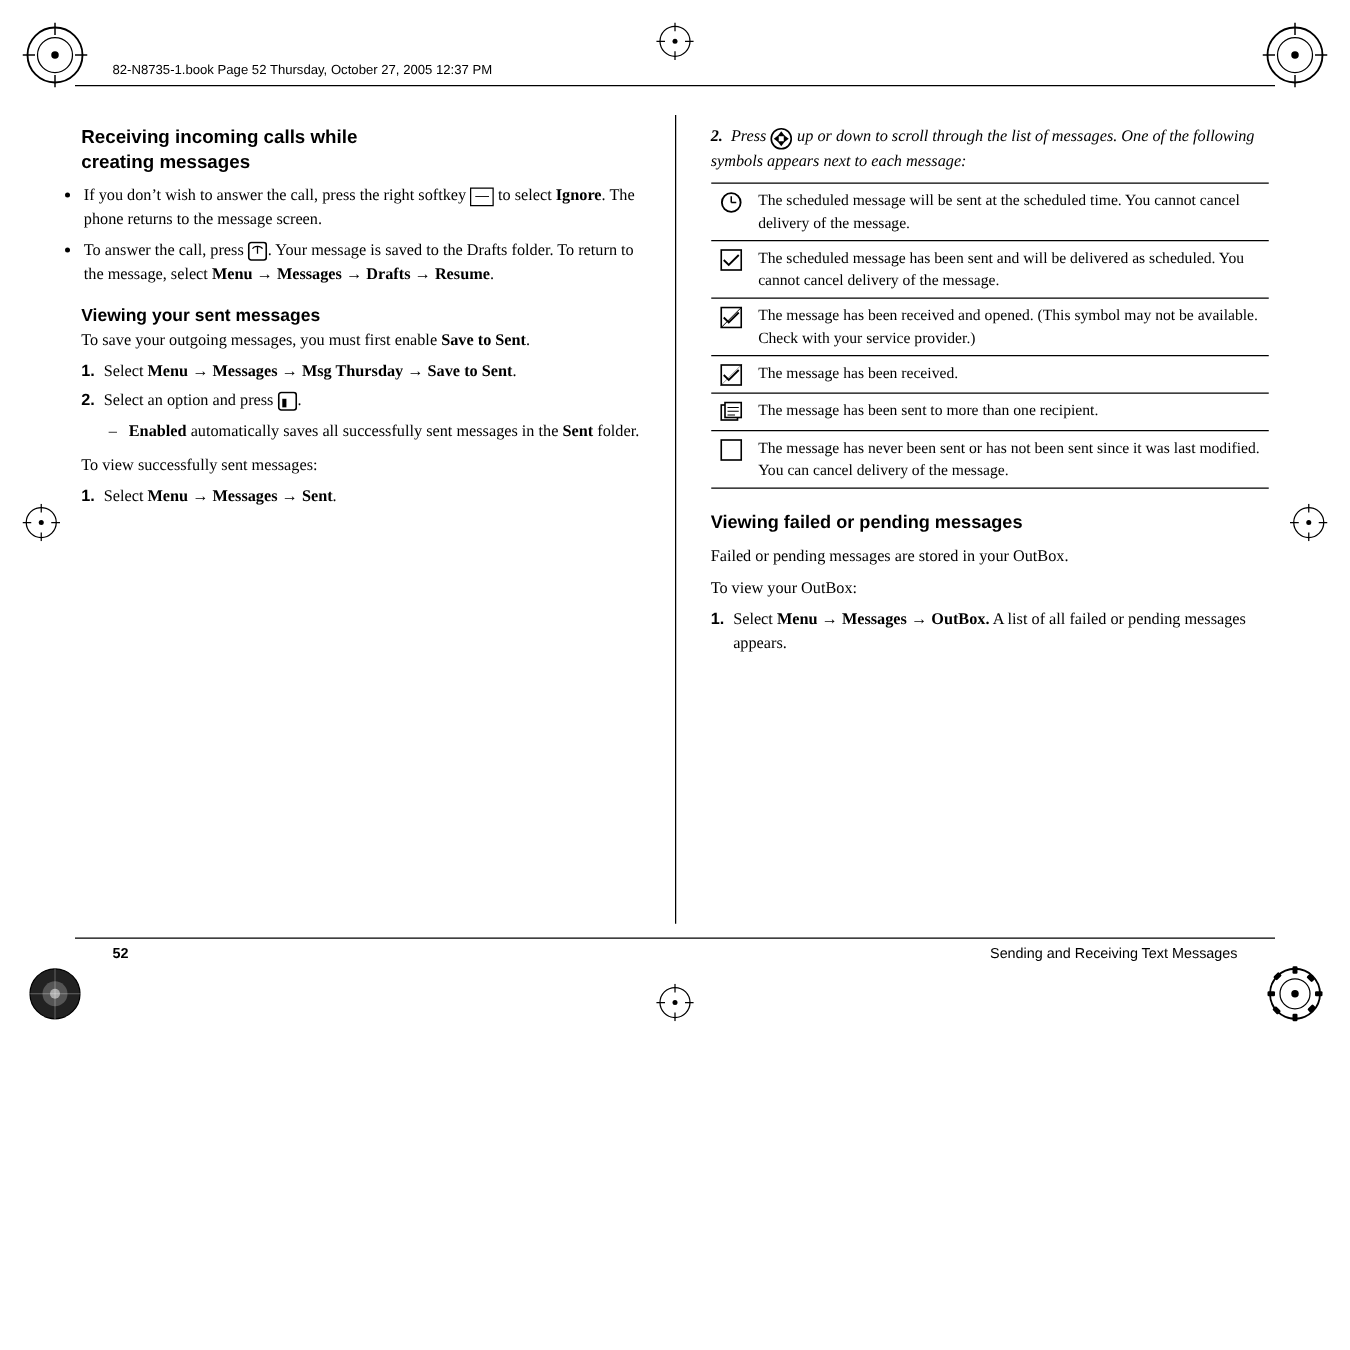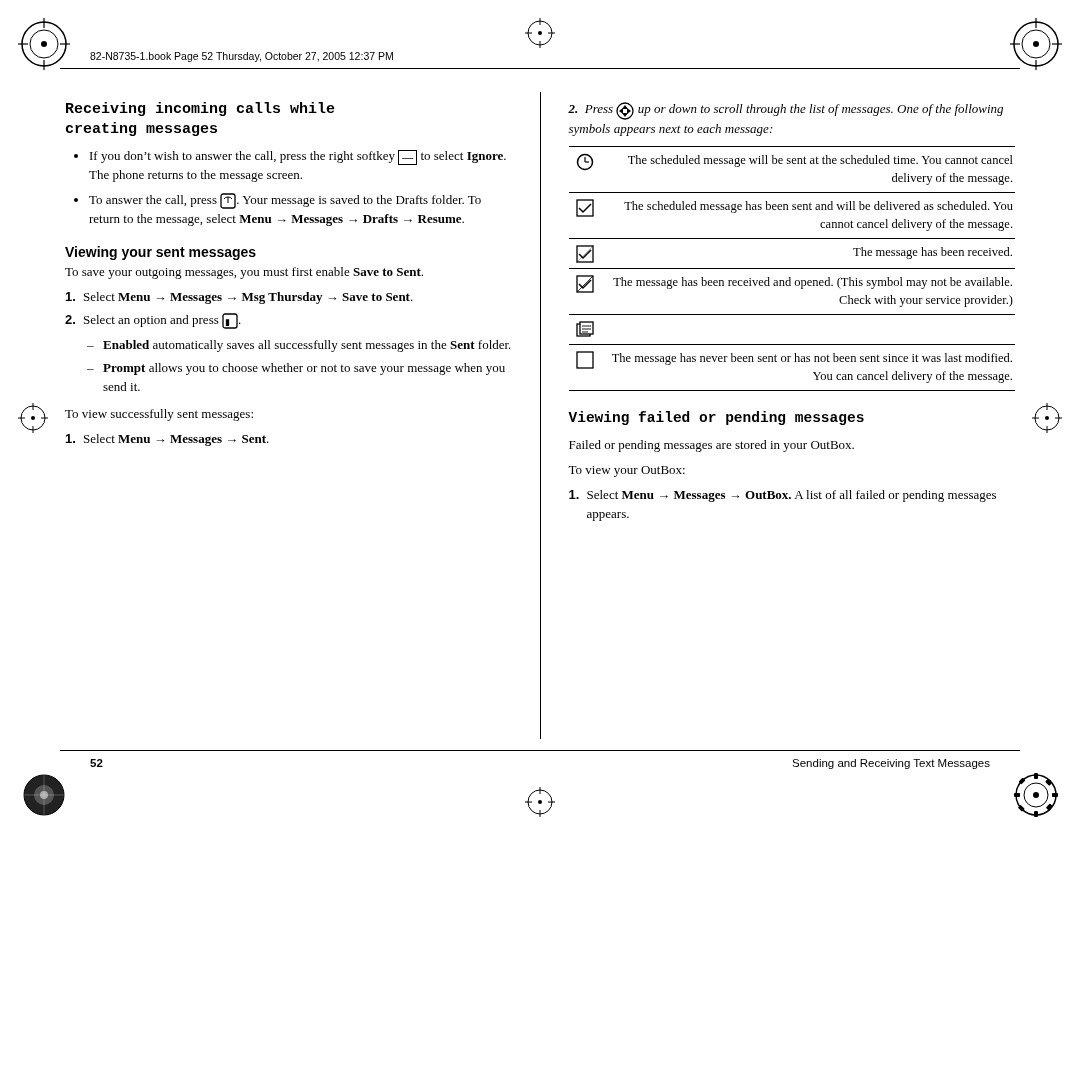--- a/index.html
+++ b/index.html
@@ -104,21 +104,21 @@
     }
 
     
     .col-divider {
       width: 1px;
       background: #000;
       margin-top: 10px;
     }
 
     h2 {
-      font-family: Liberation Mono, monospace;
+      font-family: Liberation Sans, sans-serif;
       font-size: 15px;
       font-weight: bold;
       margin-bottom: 8px;
       line-height: 1.3;
     }
 
     h3 {
       font-family: Arial, sans-serif;
       font-size: 14px;
       font-weight: bold;
@@ -127,21 +127,21 @@
       line-height: 1.3;
     }
 
     p {
       font-size: 13px;
       line-height: 1.45;
       margin-bottom: 6px;
     }
 
     ul {
-      margin-left: 24px;
+      margin-left: 2px;
       margin-bottom: 8px;
     }
 
     ul li {
       font-size: 13px;
       line-height: 1.45;
       margin-bottom: 6px;
       list-style-type: disc;
     }
 
@@ -196,21 +196,20 @@
       border-top: 1px solid #000;
       margin-top: 8px;
     }
 
     .symbol-row {
       display: flex;
       align-items: flex-start;
       border-bottom: 1px solid #000;
       padding: 5px 2px;
       gap: 8px;
-      text-align: right;
     }
 
     .symbol-cell {
       min-width: 28px;
       display: flex;
       align-items: center;
       justify-content: center;
       font-size: 14px;
       padding-top: 1px;
     }
@@ -373,23 +372,20 @@
           <span>Select an option and press <span class="inline-icon"><svg width="16" height="16" viewBox="0 0 16 16" style="vertical-align:middle;">
                   <rect x="1" y="1" width="14" height="14" rx="2" fill="none" stroke="#000" stroke-width="1.3"></rect>
                   <text x="3" y="12" font-size="9" font-family="Arial">▮</text>
                 </svg></span>.</span>
         </li>
       </ol>
 
       <ul class="sub-list">
         <li>
           <span><strong>Enabled</strong> automatically saves all successfully sent messages in the <strong>Sent</strong> folder.</span>
-        </li>
-        <li>
-          <span><strong>Prompt</strong> allows you to choose whether or not to save your message when you send it.</span>
         </li>
       </ul>
 
       <p style="margin-top:8px;">To view successfully sent messages:</p>
 
       <ol>
         <li>
           <span class="num">1.</span>
           <span>Select <strong>Menu</strong> → <strong>Messages</strong> → <strong>Sent</strong>.</span>
         </li>
@@ -431,48 +427,49 @@
             </svg>
           </div>
           <div class="symbol-desc">The scheduled message has been sent and will be delivered as scheduled. You cannot cancel delivery of the message.</div>
         </div>
 
         <div class="symbol-row">
           <div class="symbol-cell">
             <svg width="18" height="18" viewBox="0 0 18 18">
               <rect x="1" y="1" width="16" height="16" fill="none" stroke="#000" stroke-width="1.3"></rect>
               <polyline points="3,9 7,13 15,5" fill="none" stroke="#000" stroke-width="1.5"></polyline>
-              <line x1="0" y1="18" x2="18" y2="0" stroke="#000" stroke-width="0.8" opacity="0.4"></line>
+
+              <line x1="1" y1="17" x2="17" y2="1" stroke="#000" stroke-width="0.8"></line>
             </svg>
           </div>
-          <div class="symbol-desc">The message has been received.</div>
+          <div class="symbol-desc">The message has been received and opened. (This symbol may not be available. Check with your service provider.)</div>
         </div>
 
         <div class="symbol-row">
           <div class="symbol-cell">
             <svg width="18" height="18" viewBox="0 0 18 18">
               <rect x="1" y="1" width="16" height="16" fill="none" stroke="#000" stroke-width="1.3"></rect>
               <polyline points="3,9 7,13 15,5" fill="none" stroke="#000" stroke-width="1.5"></polyline>
-
-              <line x1="1" y1="17" x2="17" y2="1" stroke="#000" stroke-width="0.8"></line>
+              <line x1="0" y1="18" x2="18" y2="0" stroke="#000" stroke-width="0.8" opacity="0.4"></line>
             </svg>
           </div>
-          <div class="symbol-desc">The message has been received and opened. (This symbol may not be available. Check with your service provider.)</div>
+          <div class="symbol-desc">The message has been received.</div>
         </div>
 
         <div class="symbol-row">
           <div class="symbol-cell">
             <svg width="18" height="18" viewBox="0 0 18 18">
               <rect x="1" y="3" width="13" height="12" fill="none" stroke="#000" stroke-width="1.3"></rect>
               <rect x="4" y="1" width="13" height="12" fill="#fff" stroke="#000" stroke-width="1.3"></rect>
               <line x1="6" y1="5" x2="15" y2="5" stroke="#000" stroke-width="0.9"></line>
               <line x1="6" y1="8" x2="15" y2="8" stroke="#000" stroke-width="0.9"></line>
               <line x1="6" y1="11" x2="12" y2="11" stroke="#000" stroke-width="0.9"></line>
             </svg>
           </div>
+          <div class="symbol-desc">The message has been sent to more than one recipient.</div>
         </div>
 
         <div class="symbol-row">
           <div class="symbol-cell">
             <svg width="18" height="18" viewBox="0 0 18 18">
               <rect x="1" y="1" width="16" height="16" fill="none" stroke="#000" stroke-width="1.3"></rect>
             </svg>
           </div>
           <div class="symbol-desc">The message has never been sent or has not been sent since it was last modified. You can cancel delivery of the message.</div>
         </div>

